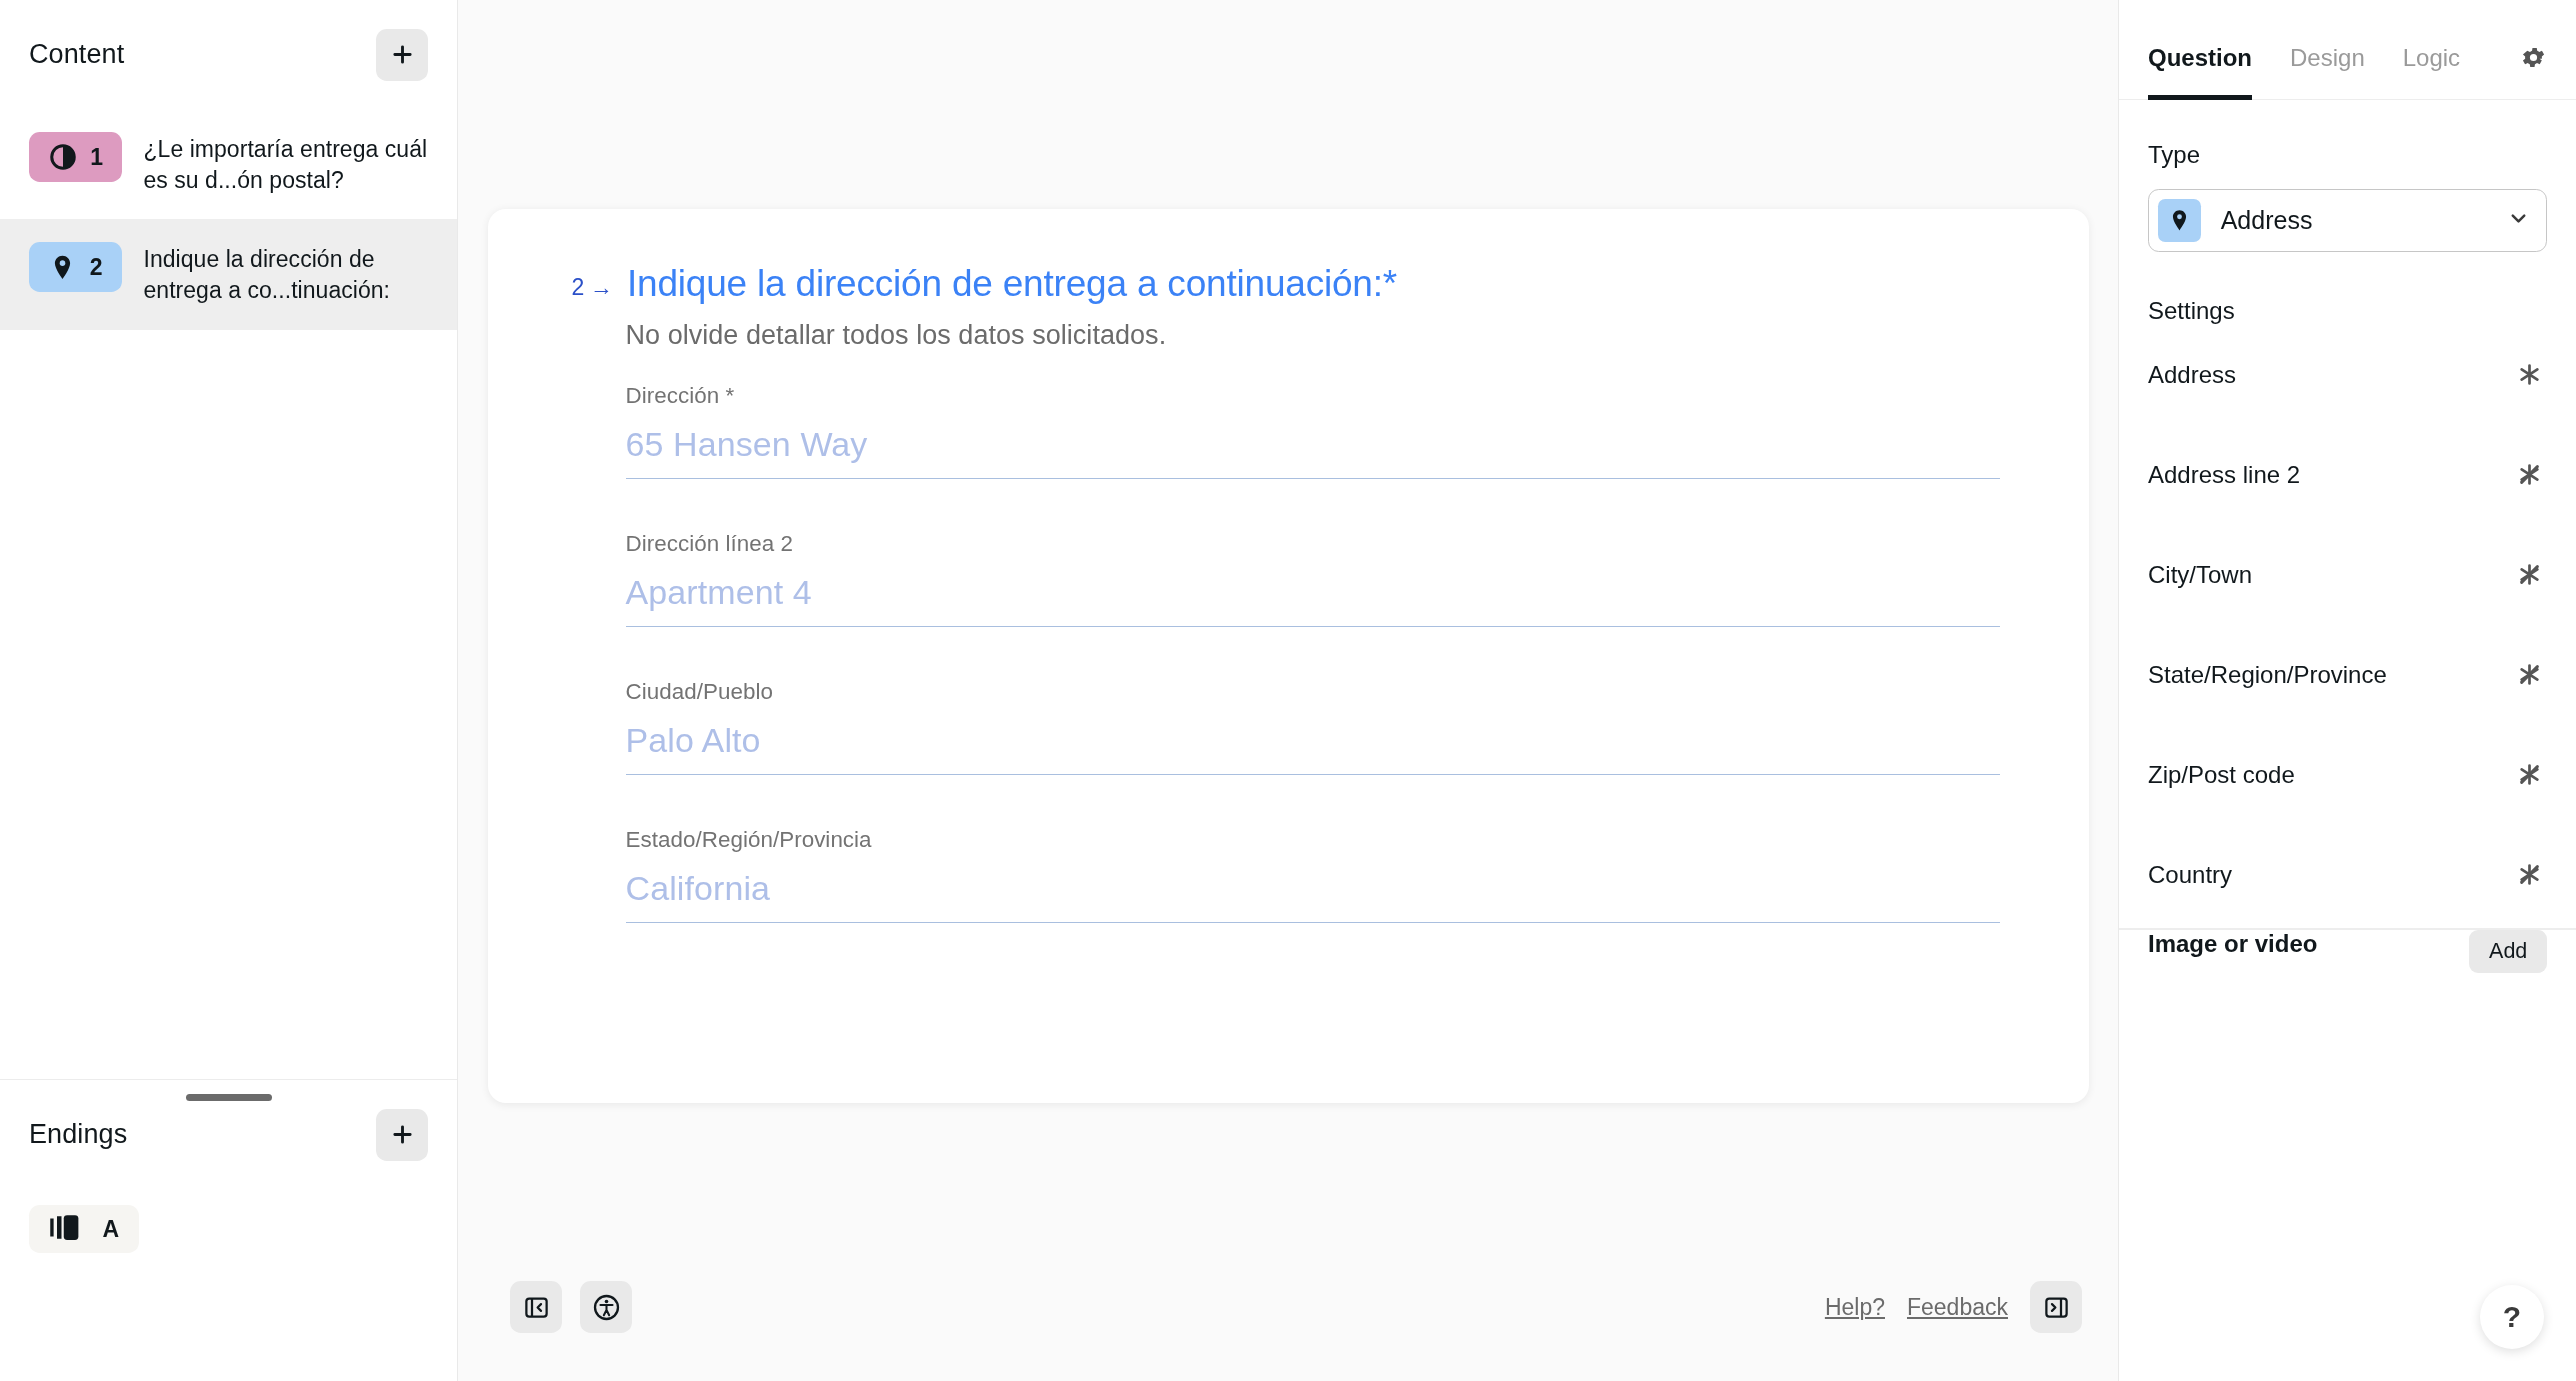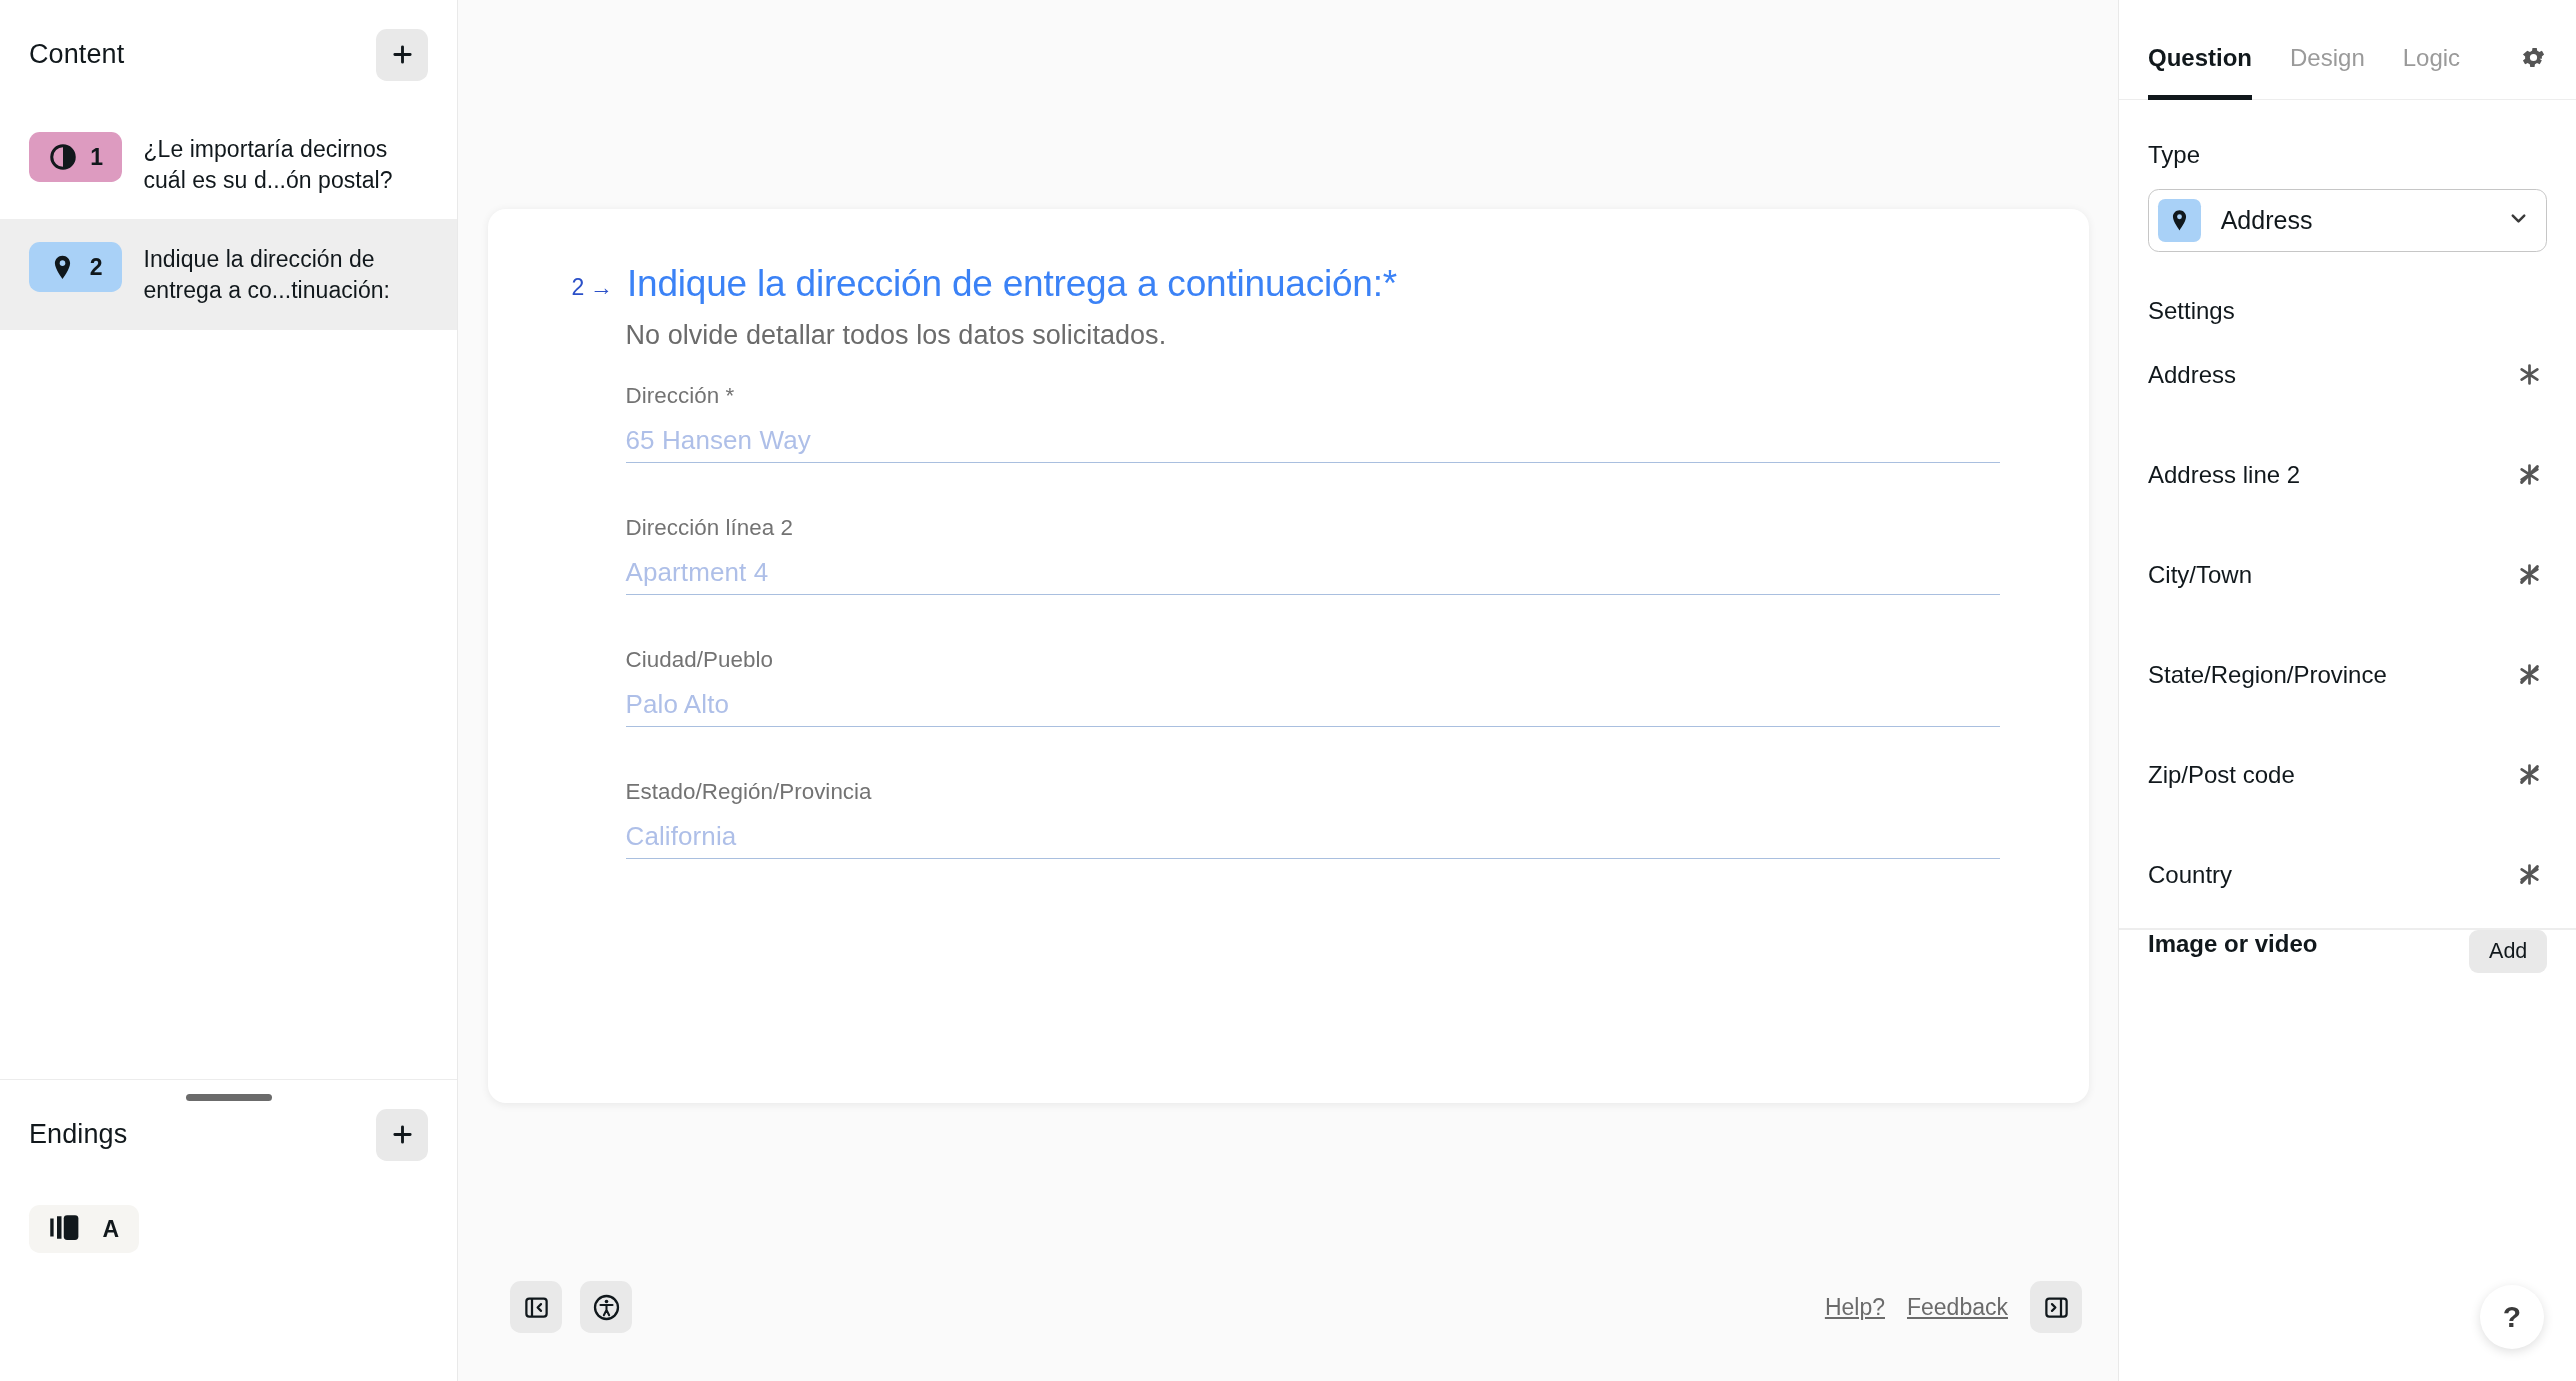--- a/index.html
+++ b/index.html
@@ -166,23 +166,23 @@
   }
   .fields { margin: 32px 0 0 54px; }
   .field { margin-bottom: 52px; }
   .field-label {
     font-size: 22.4px;
     color: #737373;
     margin-bottom: 16px;
     letter-spacing: 0.04px;
   }
   .field-input {
-    font-size: 26px;
+    font-size: 34px;
     color: #aebfe8;
-    padding-bottom: 6px;
+    padding-bottom: 14px;
     border-bottom: 1.8px solid #a9bfdf;
     letter-spacing: 0.1px;
   }
 
   
   .footer {
     flex: 0 0 auto;
     height: 125px;
     display: flex;
     align-items: center;
@@ -328,21 +328,21 @@
       <div class="q-item">
         <div class="q-badge pink">
           <span>
             <svg width="30" height="30" viewBox="0 0 24 24">
               <circle cx="12" cy="12" r="9" fill="none" stroke="#11181c" stroke-width="2.4"></circle>
               <path d="M12 3a9 9 0 0 1 0 18z" fill="#11181c"></path>
             </svg>
           </span>
           <span>1</span>
         </div>
-        <div class="q-text">¿Le importaría decirnos cuál es su d...ón postal?</div>
+        <div class="q-text">¿Le importaría entrega cuál es su d...ón postal?</div>
       </div>
 
       <div class="q-item active">
         <div class="q-badge blue">
           <span>
             <svg width="29" height="29" viewBox="0 0 24 24">
               <path d="M12 2.2c-3.5 0-6.3 2.8-6.3 6.3 0 4.7 6.3 13 6.3 13s6.3-8.3 6.3-13c0-3.5-2.8-6.3-6.3-6.3z" fill="#11181c"></path>
               <circle cx="12" cy="8.4" r="2.3" fill="#a9d1f7"></circle>
             </svg>
           </span>

